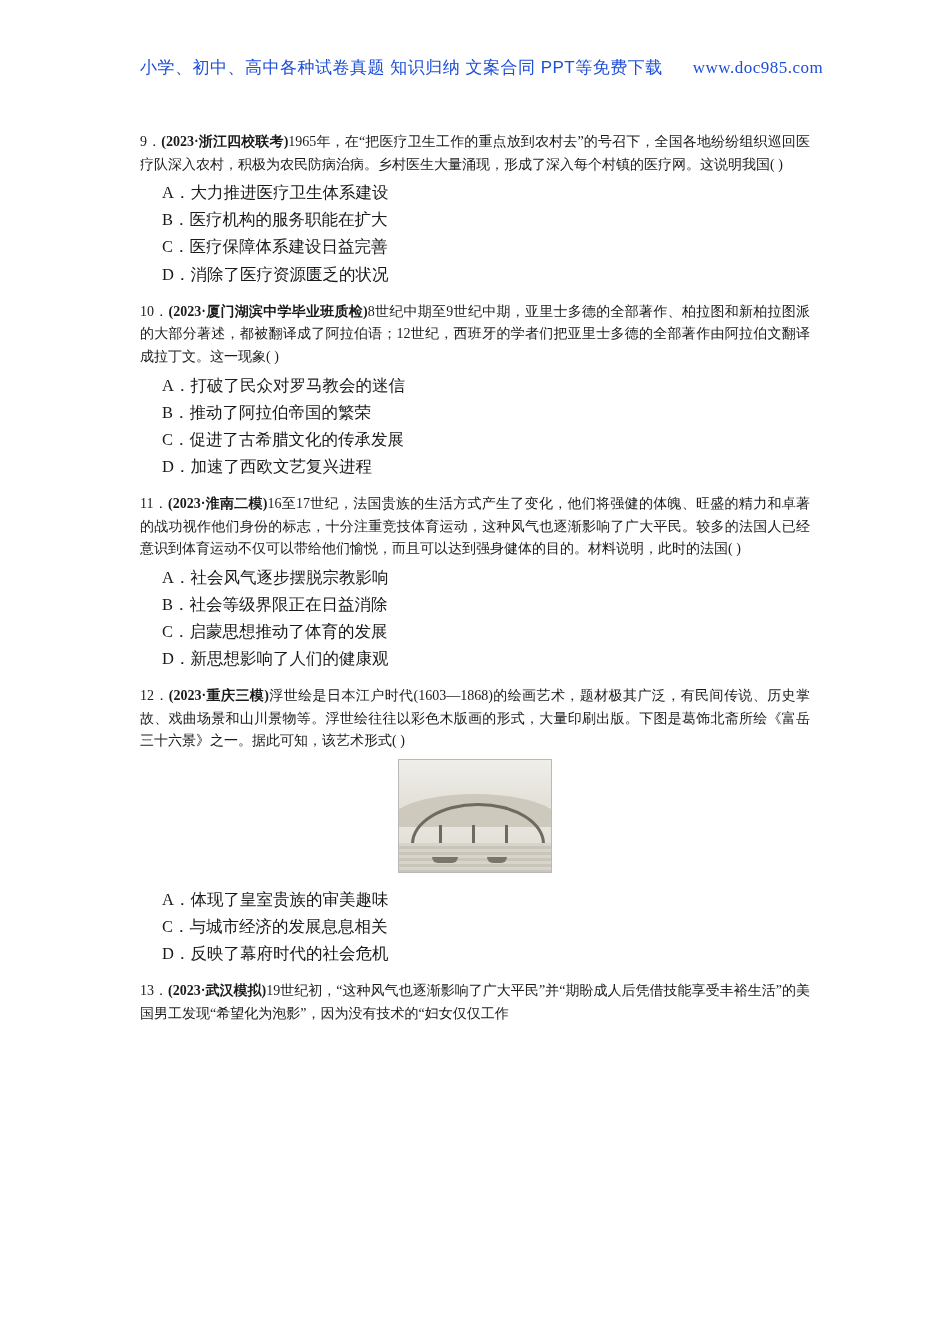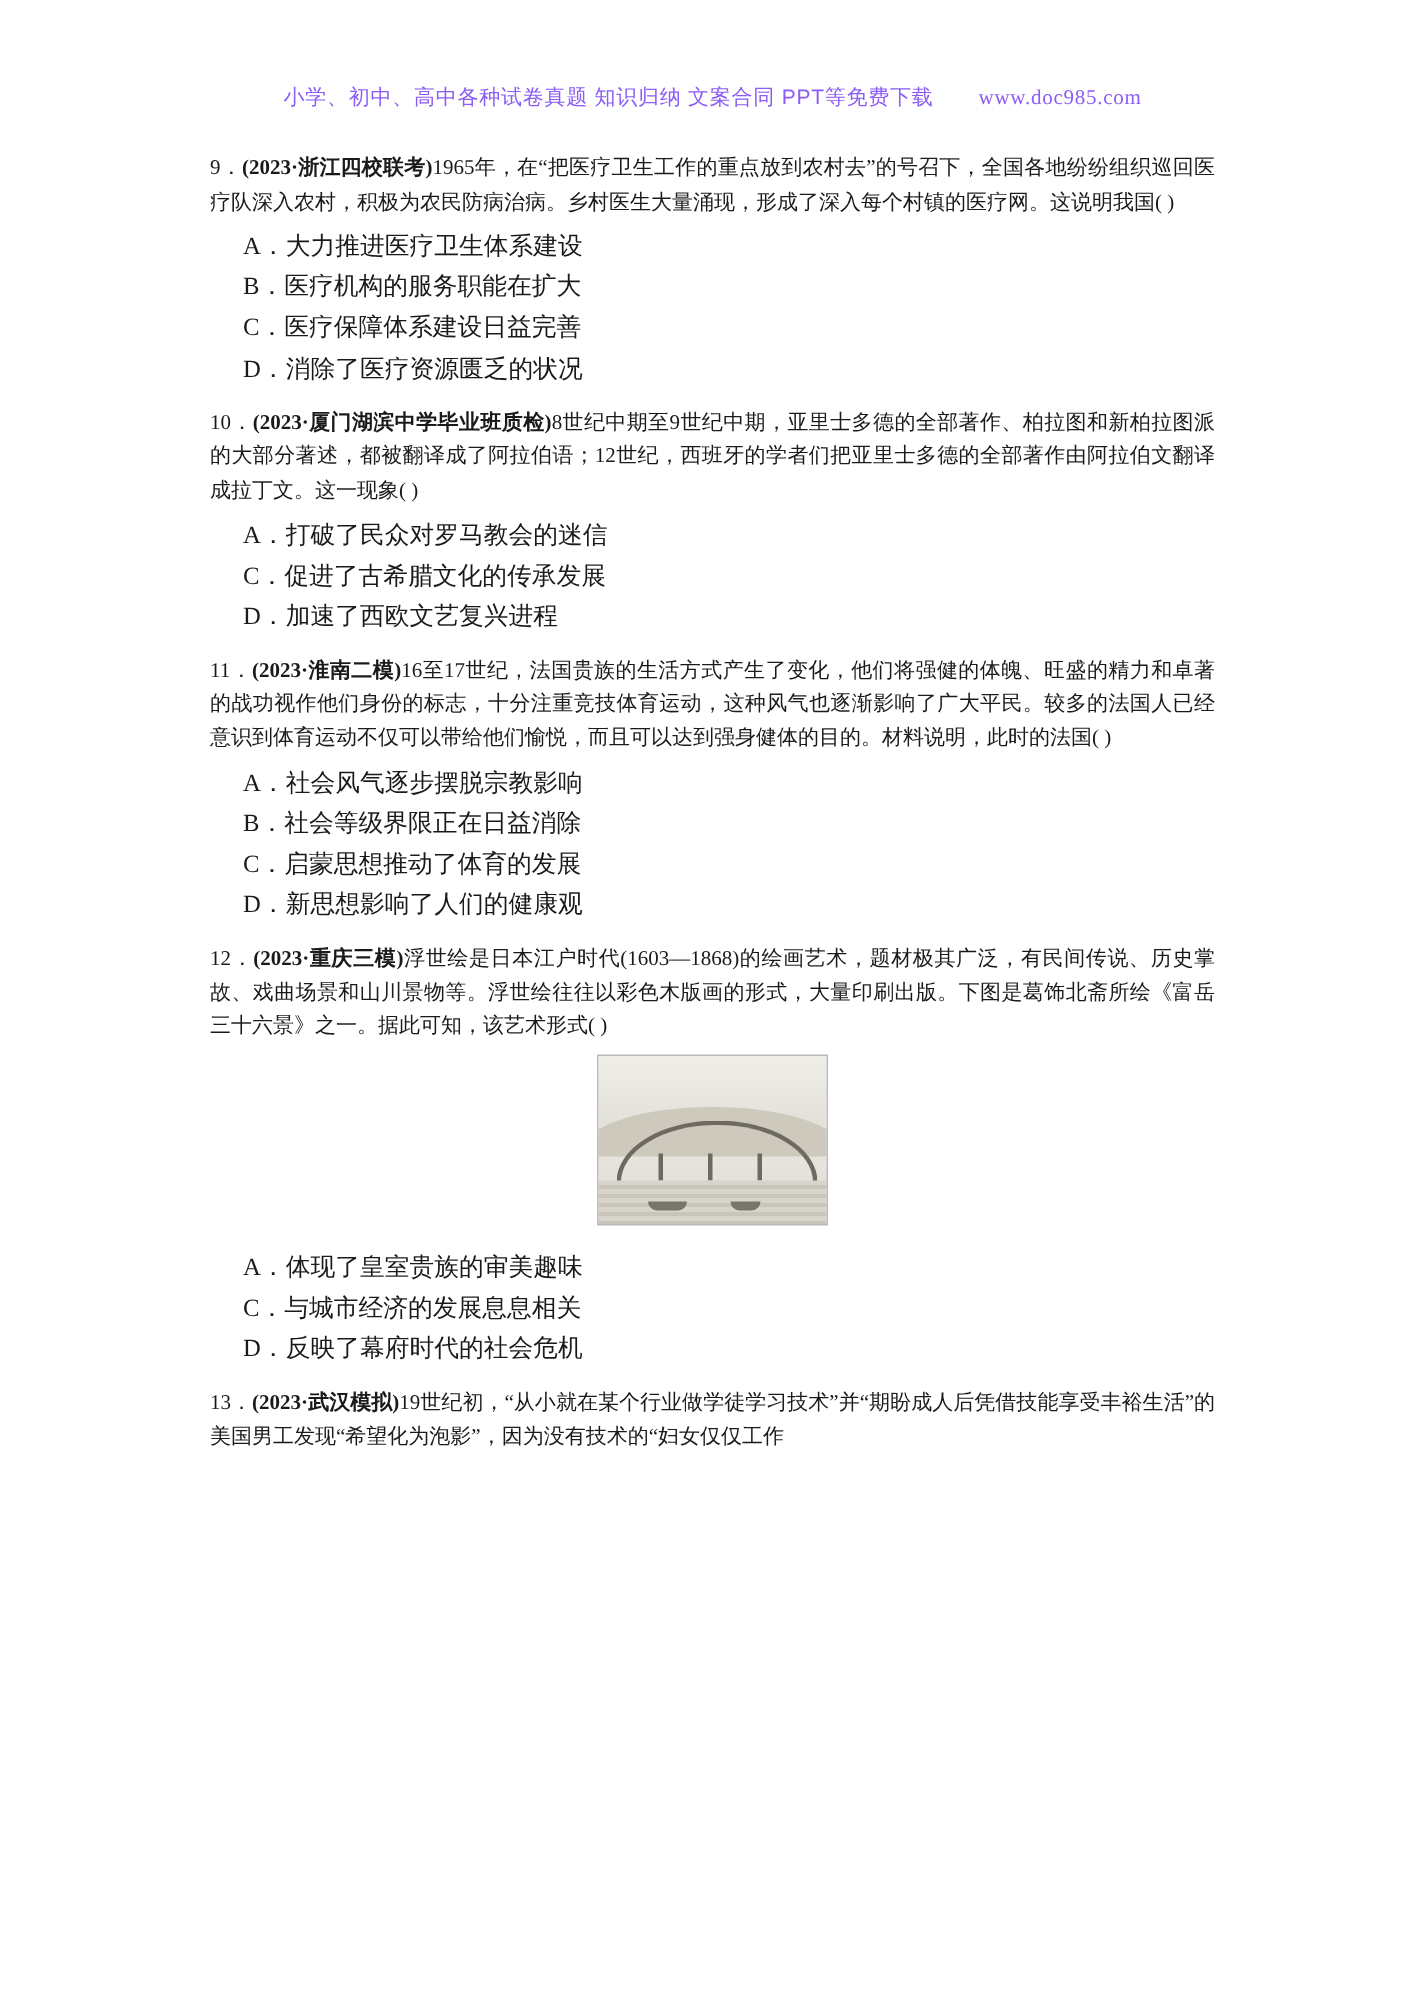--- a/index.html
+++ b/index.html
@@ -17,24 +17,24 @@
   }
   .page {
     width: 950px;
     height: 1344px;
     box-sizing: border-box;
     padding: 56px 140px 0 140px;
     position: relative;
   }
   .site-header {
     text-align: center;
-    font-size: 14px;
-    color: #8b5cf6;
+    font-size: 17px;
+    color: #1d4ed8;
     letter-spacing: 0.5px;
-    margin-bottom: 28px;
+    margin-bottom: 52px;
     font-family: "Liberation Sans", "DejaVu Sans", sans-serif;
     white-space: nowrap;
   }
   .site-header .url {
     margin-left: 30px;
     font-family: "Liberation Serif", serif;
   }
   .q-block {
     margin-bottom: 13px;
   }
@@ -133,20 +133,21 @@
     <p class="stem"><span class="num">9．</span><span class="src">(2023·浙江四校联考)</span><span>1965年，在“把医疗卫生工作的重点放到农村去”的号召下，全国各地纷纷组织巡回医疗队深入农村，积极为农民防病治病。乡村医生大量涌现，形成了深入每个村镇的医疗网。这说明我国(    )</span></p>
     <p class="opt"><span>A．</span><span>大力推进医疗卫生体系建设</span></p>
     <p class="opt"><span>B．</span><span>医疗机构的服务职能在扩大</span></p>
     <p class="opt"><span>C．</span><span>医疗保障体系建设日益完善</span></p>
     <p class="opt"><span>D．</span><span>消除了医疗资源匮乏的状况</span></p>
   </div>
 
   <div class="q-block">
     <p class="stem"><span class="num">10．</span><span class="src">(2023·厦门湖滨中学毕业班质检)</span><span>8世纪中期至9世纪中期，亚里士多德的全部著作、柏拉图和新柏拉图派的大部分著述，都被翻译成了阿拉伯语；12世纪，西班牙的学者们把亚里士多德的全部著作由阿拉伯文翻译成拉丁文。这一现象(    )</span></p>
     <p class="opt"><span>A．</span><span>打破了民众对罗马教会的迷信</span></p>
+    <p class="opt"><span>B．</span><span>推动了阿拉伯帝国的繁荣</span></p>
     <p class="opt"><span>C．</span><span>促进了古希腊文化的传承发展</span></p>
     <p class="opt"><span>D．</span><span>加速了西欧文艺复兴进程</span></p>
   </div>
 
   <div class="q-block">
     <p class="stem"><span class="num">11．</span><span class="src">(2023·淮南二模)</span><span>16至17世纪，法国贵族的生活方式产生了变化，他们将强健的体魄、旺盛的精力和卓著的战功视作他们身份的标志，十分注重竞技体育运动，这种风气也逐渐影响了广大平民。较多的法国人已经意识到体育运动不仅可以带给他们愉悦，而且可以达到强身健体的目的。材料说明，此时的法国(    )</span></p>
     <p class="opt"><span>A．</span><span>社会风气逐步摆脱宗教影响</span></p>
     <p class="opt"><span>B．</span><span>社会等级界限正在日益消除</span></p>
     <p class="opt"><span>C．</span><span>启蒙思想推动了体育的发展</span></p>
     <p class="opt"><span>D．</span><span>新思想影响了人们的健康观</span></p>
@@ -166,16 +167,16 @@
         <div class="fig-boat"></div>
         <div class="fig-boat b2"></div>
       </div>
     </div>
     <p class="opt"><span>A．</span><span>体现了皇室贵族的审美趣味</span></p>
     <p class="opt"><span>C．</span><span>与城市经济的发展息息相关</span></p>
     <p class="opt"><span>D．</span><span>反映了幕府时代的社会危机</span></p>
   </div>
 
   <div class="q-block">
-    <p class="stem"><span class="num">13．</span><span class="src">(2023·武汉模拟)</span><span>19世纪初，“从小就在某个行业做学徒学习技术”并“期盼成人后凭借技能享受丰裕生活”的美国男工发现“希望化为泡影”，因为没有技术的“妇女仅仅工作</span></p>
+    <p class="stem"><span class="num">13．</span><span class="src">(2023·武汉模拟)</span><span>19世纪初，“这种风气也逐渐影响了广大平民”并“期盼成人后凭借技能享受丰裕生活”的美国男工发现“希望化为泡影”，因为没有技术的“妇女仅仅工作</span></p>
   </div>
 
 </div>
 
 </body></html>

